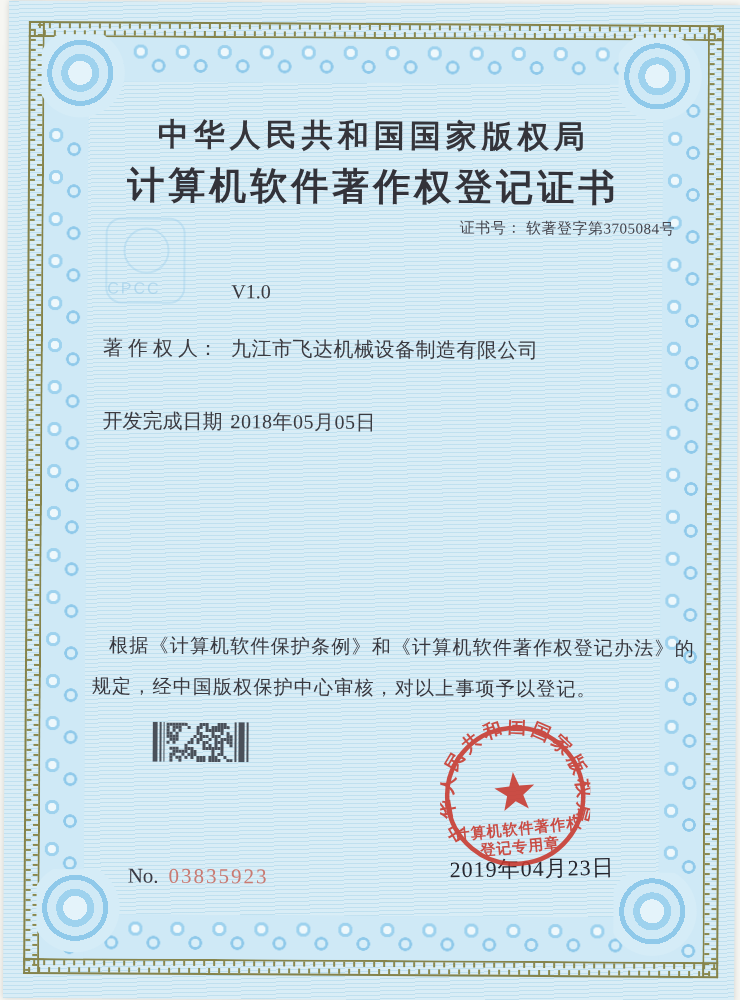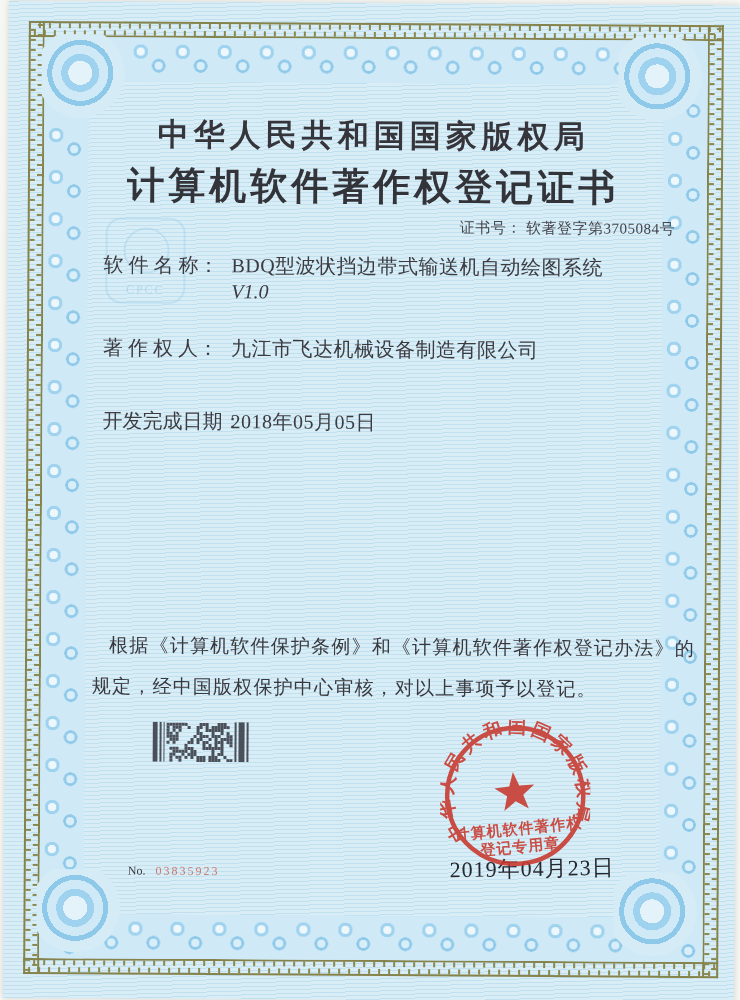--- a/index.html
+++ b/index.html
@@ -34,43 +34,43 @@
   .sb.right{right:32px;top:36px;bottom:40px;width:44px}
   .sc{position:absolute;z-index:2;width:92px;height:92px;
       background:radial-gradient(circle at 42% 42%,#e4f3fa 0 12px,#9ed2ee 12px 19px,#cfe9f6 19px 28px,#8fc9ea 28px 33px,#d5ecf7 33px 44px,transparent 45px);}
   .sc.tl{left:33px;top:33px}.sc.tr{right:29px;top:33px}
   .sc.bl{left:33px;bottom:37px}.sc.br{right:29px;bottom:37px}
   
   .wm{position:absolute;z-index:2;left:98px;top:216px;width:76px;height:82px;opacity:.45;
       border:2px solid rgba(150,202,232,.8);border-radius:16px;}
   .wm .wm-circle{position:absolute;left:16px;top:8px;width:42px;height:42px;border-radius:50%;
       border:2px solid rgba(150,202,232,.8);}
-  .wm .wm-txt{position:absolute;left:0;right:0;bottom:4px;text-align:center;
-      color:rgba(130,190,225,.95);font-size:12px;letter-spacing:2px;
-      font-family:Liberation Serif, serif;}
+  .wm .wm-txt{position:absolute;left:0;right:0;bottom:4px;
+      color:rgba(130,190,225,.95);font-size:16px;letter-spacing:2px;
+      font-family:Liberation Sans, sans-serif;}
   .content{position:absolute;inset:0;z-index:3;color:#3b3b41;}
   .t1{position:absolute;left:0;right:0;top:112px;text-align:center;font-weight:bold;
       font-size:31px;letter-spacing:5px;color:#35353b;}
   .t2{position:absolute;left:0;right:0;top:159px;text-align:center;font-weight:bold;
       font-size:37px;letter-spacing:4px;color:#33333a;}
   .certno{position:absolute;left:452px;top:215px;font-size:15px;color:#45454d;letter-spacing:.5px;white-space:nowrap;}
   .row{position:absolute;left:96px;font-size:20px;white-space:nowrap;}
   .row .val{position:absolute;left:128px;letter-spacing:.5px;}
-  .val2{position:absolute;left:224px;font-size:20px;font-style:italic;}
+  .val2{position:absolute;left:224px;font-size:20px;}
   .stline{position:absolute;font-size:19px;letter-spacing:1.2px;white-space:nowrap;color:#38383f;}
   .barcode{position:absolute;left:148px;top:720px;width:99px;height:40px;}
   #bc rect{fill:#4a505a;}
   .seal{position:absolute;left:436px;top:716px;width:150px;height:152px;z-index:5;opacity:.88;}
   .seal-ring{fill:none;stroke:#c9382d;stroke-width:4.5;}
   .seal-arc-text{fill:#c9382d;font-size:18.5px;font-weight:bold;letter-spacing:2px;}
   .seal-line{fill:#c9382d;font-size:15px;font-weight:bold;text-anchor:middle;letter-spacing:1px;}
   .seal-star{fill:#c9382d;}
   .sealdate{position:absolute;left:446px;top:850px;z-index:4;font-size:22px;letter-spacing:1px;
             color:#26262e;transform:rotate(-1.2deg);white-space:nowrap;}
-  .serial{position:absolute;left:124px;top:862px;font-size:12px;white-space:nowrap;color:#3a3a44;}
+  .serial{position:absolute;left:124px;top:862px;font-size:21px;white-space:nowrap;color:#3a3a44;}
   .serial .num{color:#c97a72;letter-spacing:2px;margin-left:10px;}
 </style>
 </head>
 <body>
 
 <div class="scan">
   <div class="paper">
 
     <div class="gk h top"></div>
     <div class="gk h bot"></div>
@@ -94,24 +94,20 @@
     <div class="content">
 
       <div class="t1">中华人民共和国国家版权局</div>
       <div class="t2">计算机软件著作权登记证书</div>
 
       <div class="certno">
         <span>证书号：</span>
         <span>软著登字第3705084号</span>
       </div>
 
-      <div class="row" style="top:250px">
-        <span>软 件 名 称：</span>
-        <span class="val">BDQ型波状挡边带式输送机自动绘图系统</span>
-      </div>
       <div class="val2" style="top:278px">V1.0</div>
 
       <div class="row" style="top:333px">
         <span>著 作 权 人：</span>
         <span class="val">九江市飞达机械设备制造有限公司</span>
       </div>
 
       <div class="row" style="top:406px">
         <span>开发完成日期：</span>
         <span class="val">2018年05月05日</span>

